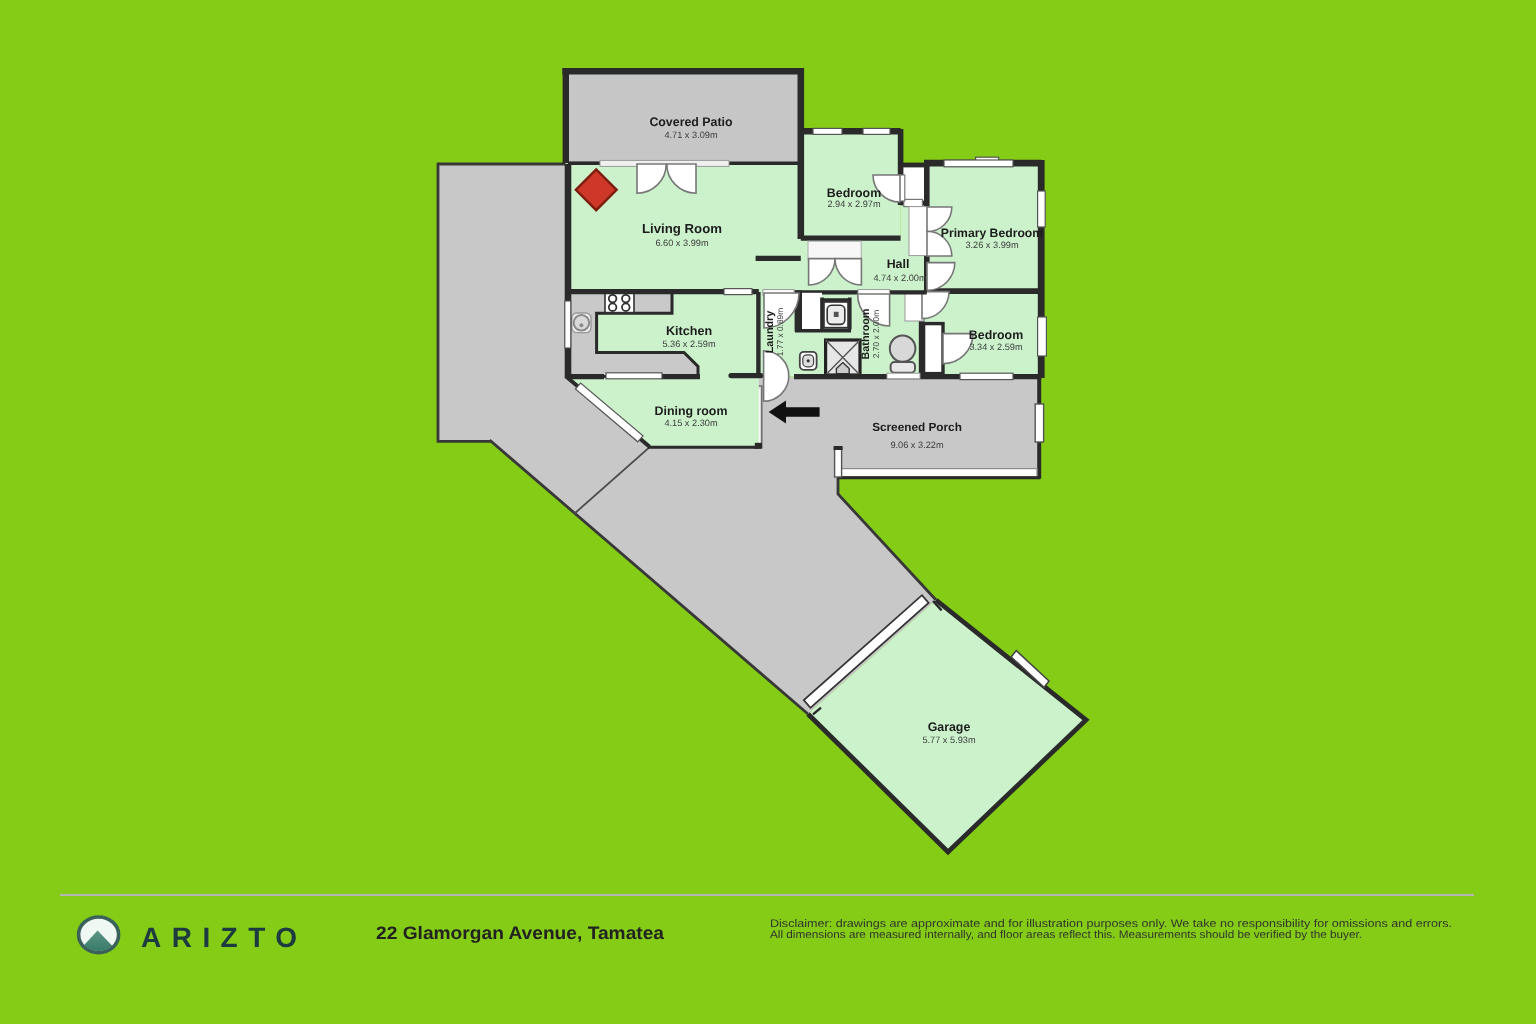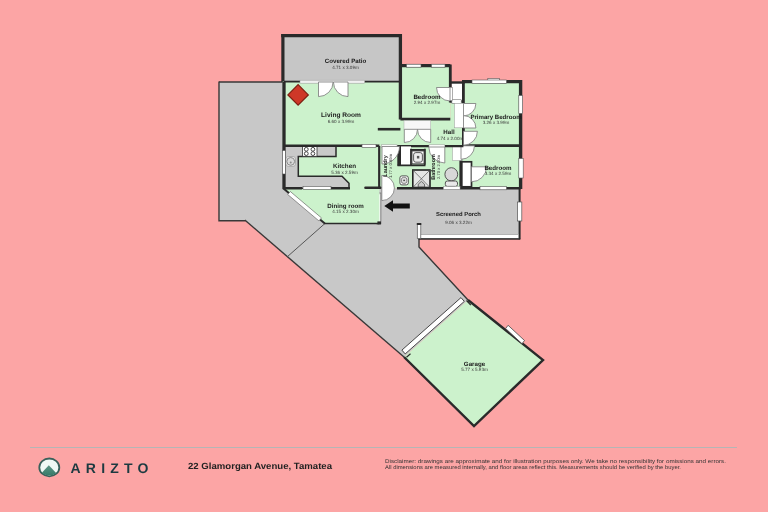--- a/index.html
+++ b/index.html
@@ -1,16 +1,16 @@
 <!DOCTYPE html>
 <html><head>
 <meta charset="utf-8">
 <style>
   html,body{margin:0;padding:0;background:#ffffff;}
-  #page{position:relative;width:768px;height:512px;background:#fca5a5;overflow:hidden;}
+  #page{position:relative;width:768px;height:512px;background:#84cc16;overflow:hidden;}
   svg{display:block;}
   text{font-family:"Liberation Sans", sans-serif; -webkit-font-smoothing:antialiased;}
 </style>
 </head>
 <body>
 <div id="page">
 <svg width="768" height="512" viewBox="0 0 768 512" text-rendering="geometricPrecision" shape-rendering="geometricPrecision">
 <defs>
 <linearGradient id="tealgrad" x1="0" y1="0" x2="0" y2="1">
   <stop offset="0" stop-color="#5d9484"></stop>

